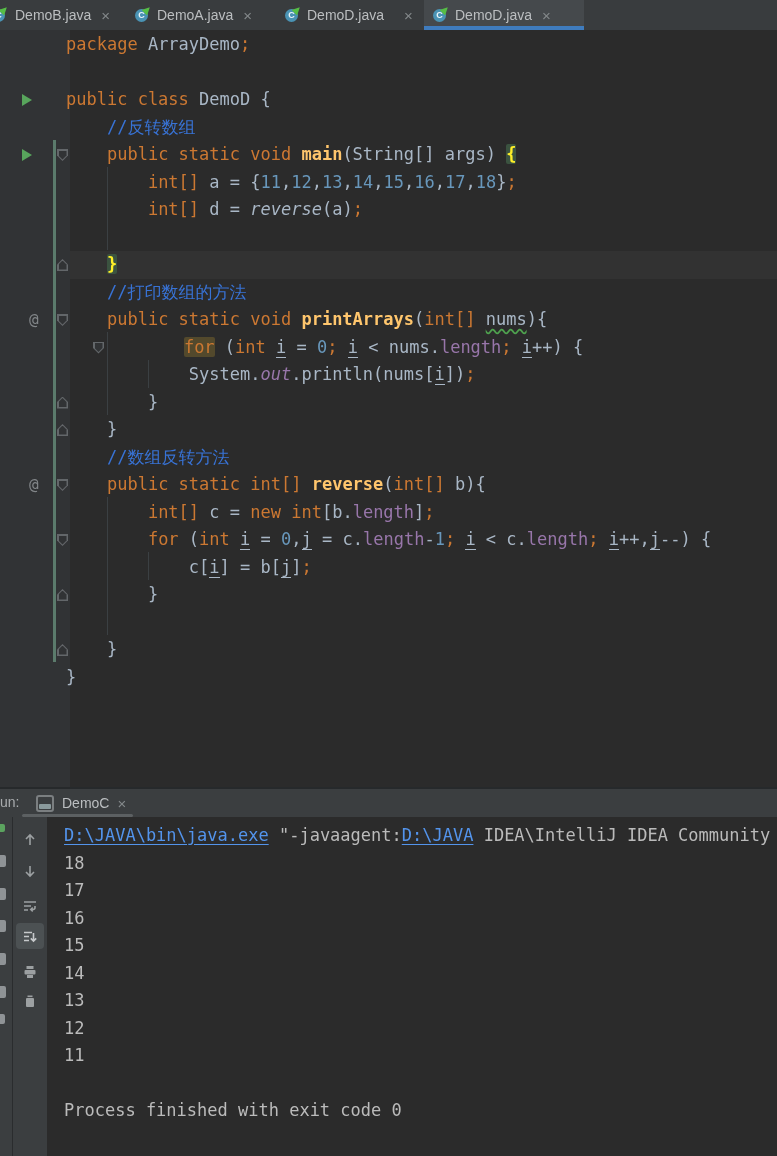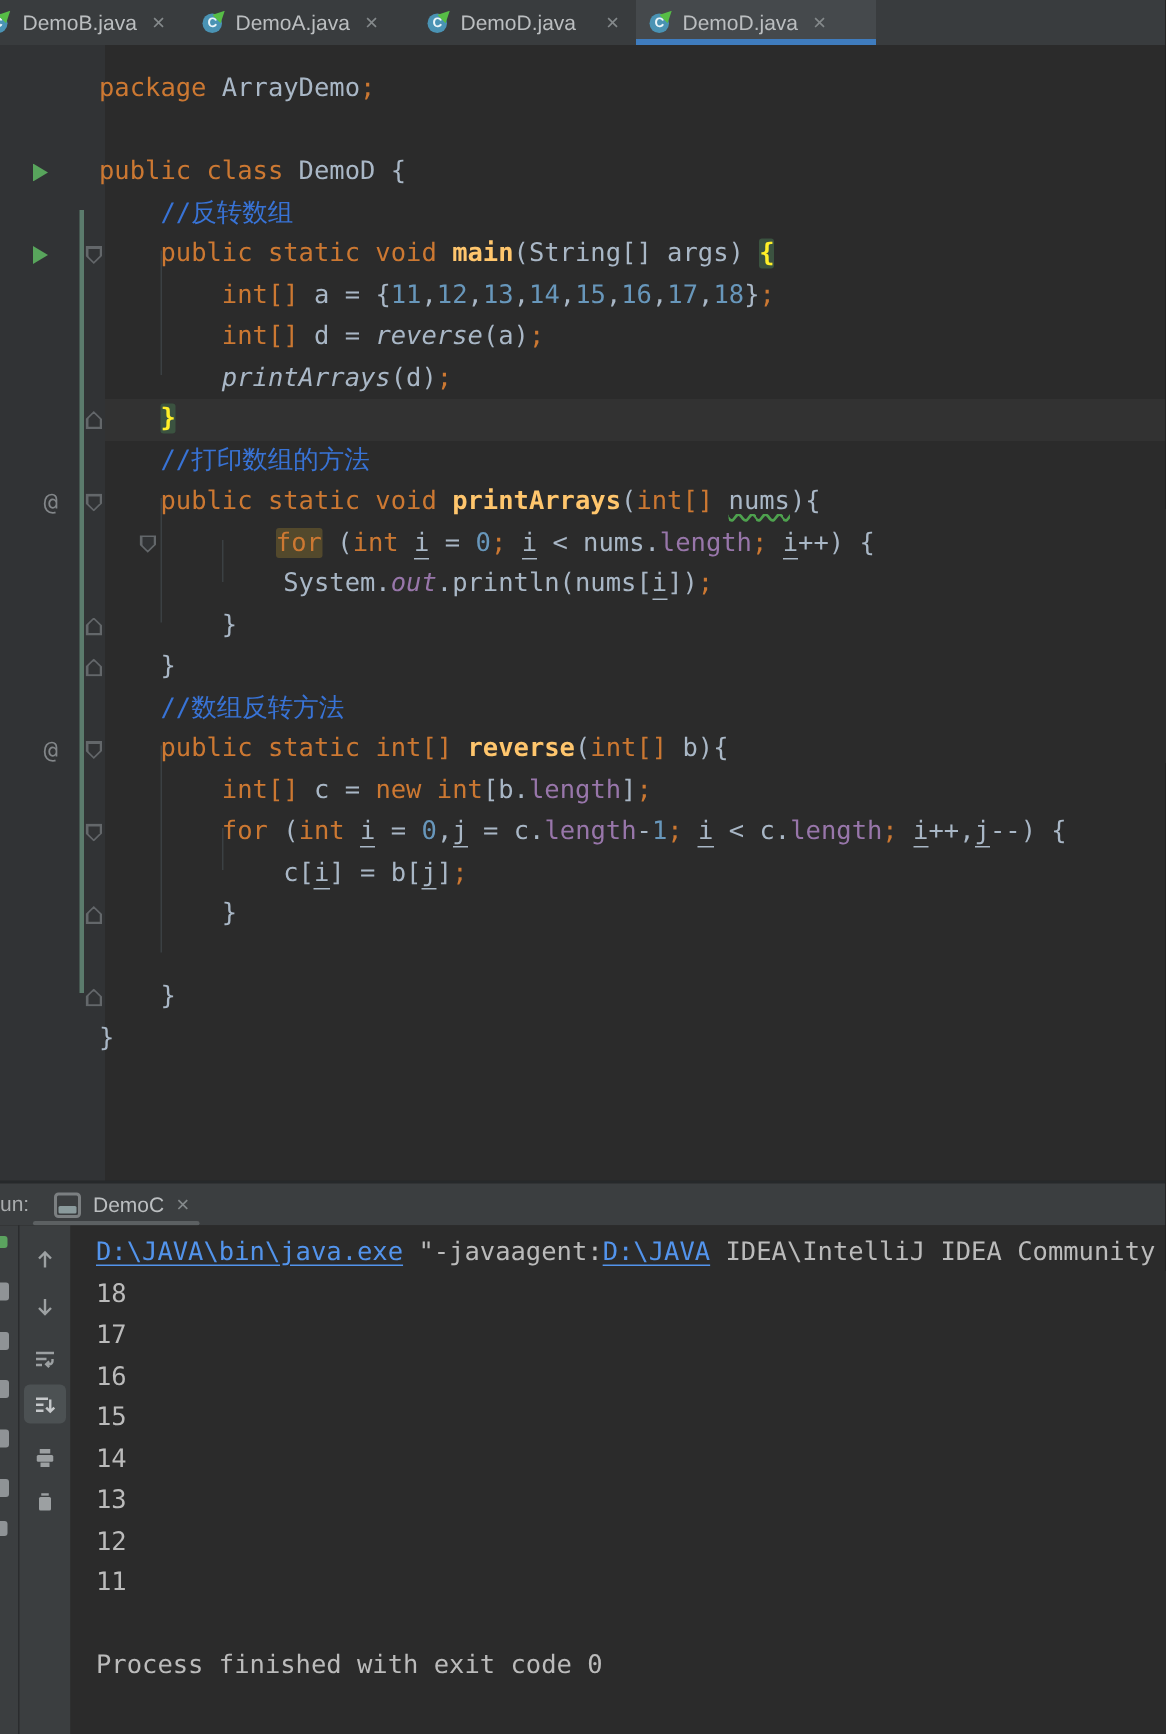--- a/index.html
+++ b/index.html
@@ -114,21 +114,21 @@
   </div>
 
   <div class="editor">
     <div class="gutterbg"></div>
     <div class="vcsbar"></div>
     <div class="iguide" style="left:107px;top:137px;height:83px;"></div>
     <div class="iguide" style="left:107px;top:302px;height:83px;"></div>
     <div class="iguide" style="left:148px;top:330px;height:28px;"></div>
     <div class="iguide" style="left:107px;top:467px;height:138px;"></div>
     <div class="iguide" style="left:148px;top:522px;height:28px;"></div>
-    <div style="position:absolute;left:0;top:16px;width:667px;height:660px;">
+    <div style="position:absolute;left:0;top:1px;width:667px;height:660px;">
         <div class="eline" style="top: 0px;">
           <div class="codetext"><span class="tok-kw">package </span><span class="tok-pl">ArrayDemo</span><span class="tok-sem">;</span></div>
         </div>
         <div class="eline" style="top: 27.5px;">
           <div class="codetext"></div>
         </div>
         <div class="eline" style="top: 82.5px;">
           <div class="codetext"><span class="tok-pl">    </span><span class="tok-cmt">//反转数组</span></div>
         </div>
         <div class="eline" style="top: 55px;">
@@ -138,23 +138,20 @@
         <div class="eline" style="top: 110px;">
           <div class="g-run"></div>
           <div class="g-fold fold-open"></div>
           <div class="codetext"><span class="tok-pl">    </span><span class="tok-kw">public static void </span><span class="tok-decl">main</span><span class="tok-pl">(String[] args) </span><span class="tok-brc">{</span></div>
         </div>
         <div class="eline" style="top: 137.5px;">
           <div class="codetext"><span class="tok-pl">        </span><span class="tok-kw">int[] </span><span class="tok-pl">a = {</span><span class="tok-num">11</span><span class="tok-pl">,</span><span class="tok-num">12</span><span class="tok-pl">,</span><span class="tok-num">13</span><span class="tok-pl">,</span><span class="tok-num">14</span><span class="tok-pl">,</span><span class="tok-num">15</span><span class="tok-pl">,</span><span class="tok-num">16</span><span class="tok-pl">,</span><span class="tok-num">17</span><span class="tok-pl">,</span><span class="tok-num">18</span><span class="tok-pl">}</span><span class="tok-sem">;</span></div>
         </div>
         <div class="eline" style="top: 165px;">
           <div class="codetext"><span class="tok-pl">        </span><span class="tok-kw">int[] </span><span class="tok-pl">d = </span><span class="tok-call">reverse</span><span class="tok-pl">(a)</span><span class="tok-sem">;</span></div>
-        </div>
-        <div class="eline" style="top: 192.5px;">
-          <div class="codetext"><span class="tok-pl">        </span><span class="tok-call">printArrays</span><span class="tok-pl">(d)</span><span class="tok-sem">;</span></div>
         </div>
         <div class="eline" style="top: 220px;">
           <div class="curline"></div>
           <div class="g-fold fold-close"></div>
           <div class="codetext"><span class="tok-pl">    </span><span class="tok-brc">}</span></div>
         </div>
         <div class="eline" style="top: 247.5px; text-decoration: underline;">
           <div class="codetext"><span class="tok-pl">    </span><span class="tok-cmt">//打印数组的方法</span></div>
         </div>
         <div class="eline" style="top: 275px;">

